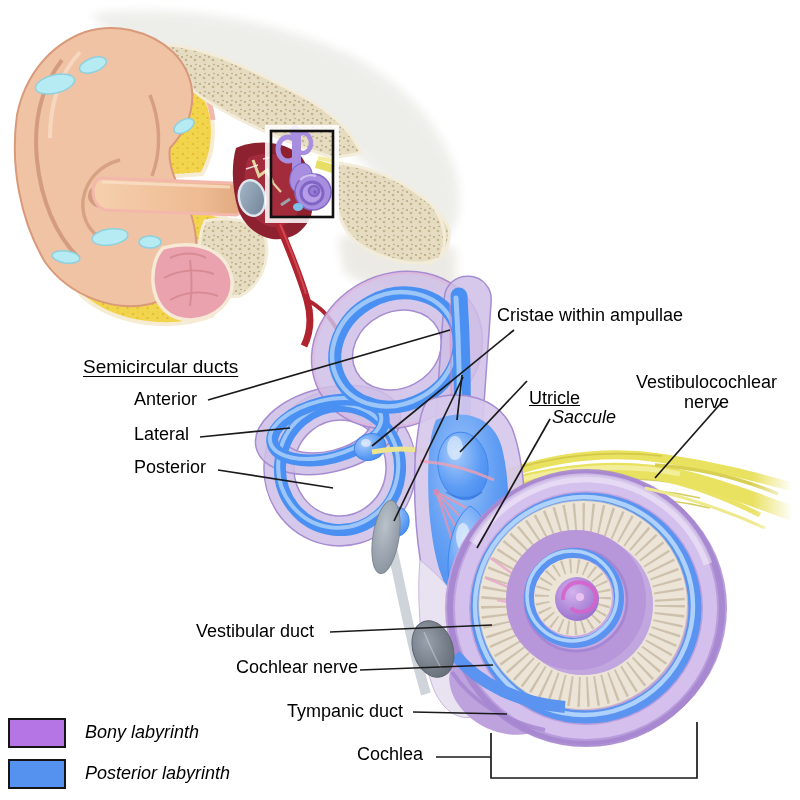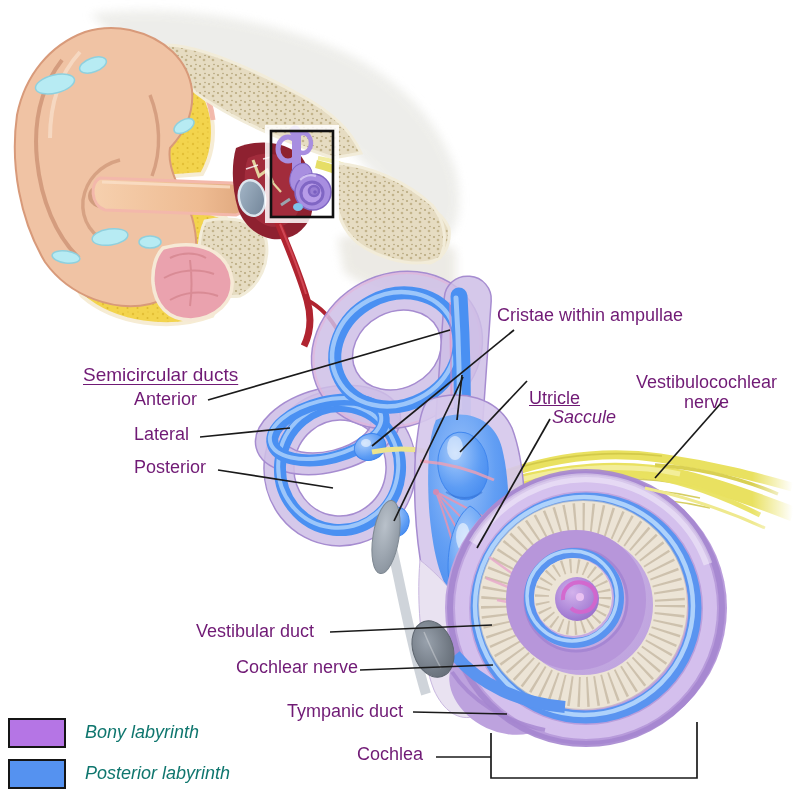--- a/index.html
+++ b/index.html
@@ -1,23 +1,23 @@
 <!DOCTYPE html>
 <html><head>
 <meta charset="utf-8">
 <style>
   html,body{margin:0;padding:0;background:#fff;}
   #stage{position:relative;width:800px;height:800px;background:#fff;overflow:hidden;
          font-family:"Liberation Sans","DejaVu Sans",sans-serif;}
   #art{position:absolute;left:0;top:0;}
-  .lbl{position:absolute;color:#701a75;font-size:18px;line-height:1.12;white-space:nowrap;}
+  .lbl{position:absolute;color:#000000;font-size:18px;line-height:1.12;white-space:nowrap;}
   .lbl.header{font-size:19px;text-decoration:underline;text-underline-offset:3px;}
   .lbl.wrap{white-space:normal;text-align:center;}
   .legend-swatch{position:absolute;width:58px;height:30px;border:2px solid #151515;box-sizing:border-box;}
-  .legend-label{position:absolute;font-size:18px;font-style:italic;color:#0f766e;white-space:nowrap;}
+  .legend-label{position:absolute;font-size:18px;font-style:italic;color:#000000;white-space:nowrap;}
 </style>
 </head>
 <body>
 
 <div id="stage">
 
 <svg id="art" width="800" height="800" viewBox="0 0 800 800">
   <defs>
     <filter id="soft" x="-20%" y="-20%" width="140%" height="140%">
           <feGaussianBlur stdDeviation="5"></feGaussianBlur>
@@ -302,21 +302,21 @@
     <path d="M550,419 L477,548"></path>
     <path d="M722,402 L655,478"></path>
     <path d="M330,632 L492,625"></path>
     <path d="M360,670 L493,665"></path>
     <path d="M413,712 L507,714"></path>
     <path d="M436,757 L491,757"></path>
     <path d="M491,733 L491,778 L697,778 L697,722"></path>
   </g>
 </svg>
 
-<div class="lbl header" style="left:83px;top:356px;margin-top:8px;">Semicircular ducts</div>
+<div class="lbl header" style="left:83px;top:356px;">Semicircular ducts</div>
 <div class="lbl" style="left:134px;top:389px;">Anterior</div>
 <div class="lbl" style="left:134px;top:424px;">Lateral</div>
 <div class="lbl" style="left:134px;top:457px;">Posterior</div>
 <div class="lbl" style="left:497px;top:305px;">Cristae within ampullae</div>
 <div class="lbl" style="left:529px;top:388px;text-decoration:underline;">Utricle</div>
 <div class="lbl" style="left:552px;top:407px;font-style:italic;">Saccule</div>
 <div class="lbl wrap" style="left:625px;top:372px;width:163px;">Vestibulocochlear nerve</div>
 <div class="lbl" style="left:196px;top:621px;">Vestibular duct</div>
 <div class="lbl" style="left:236px;top:657px;">Cochlear nerve</div>
 <div class="lbl" style="left:287px;top:701px;text-align:center;">Tympanic duct</div>

